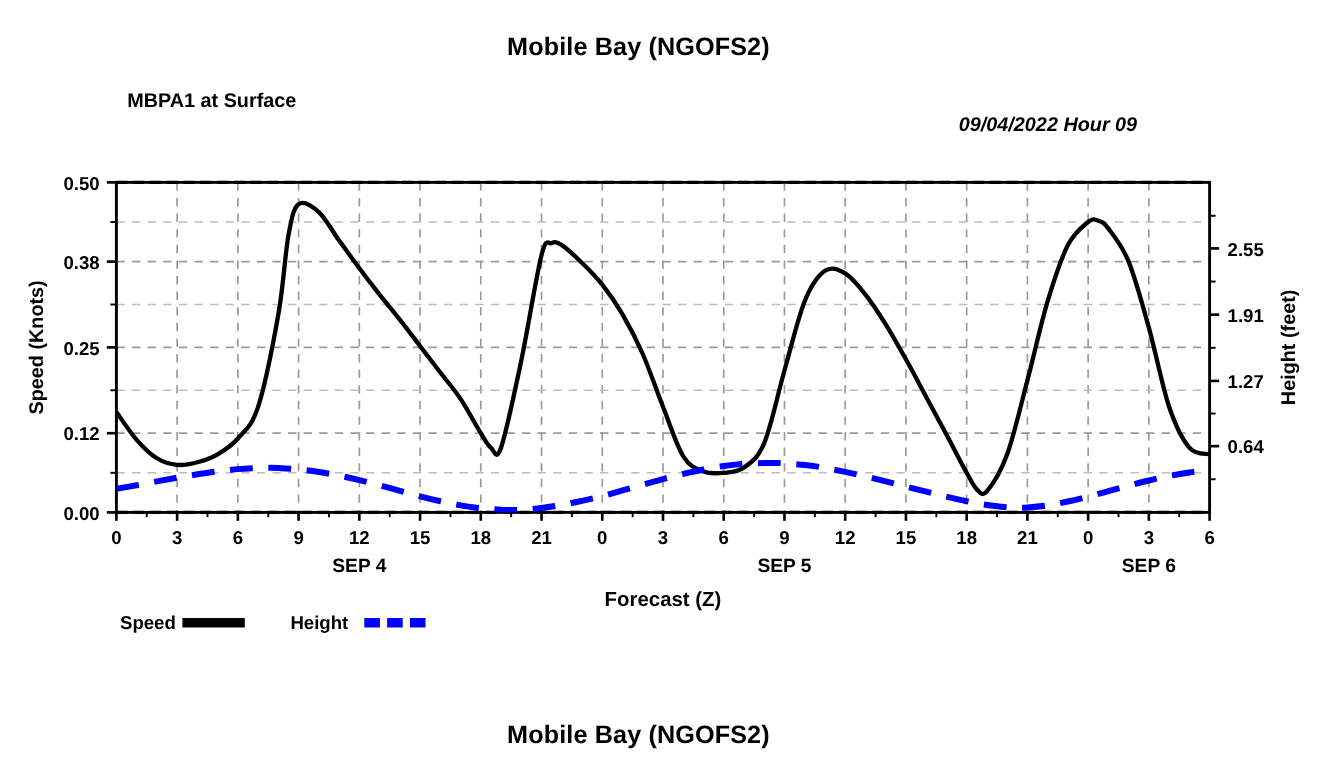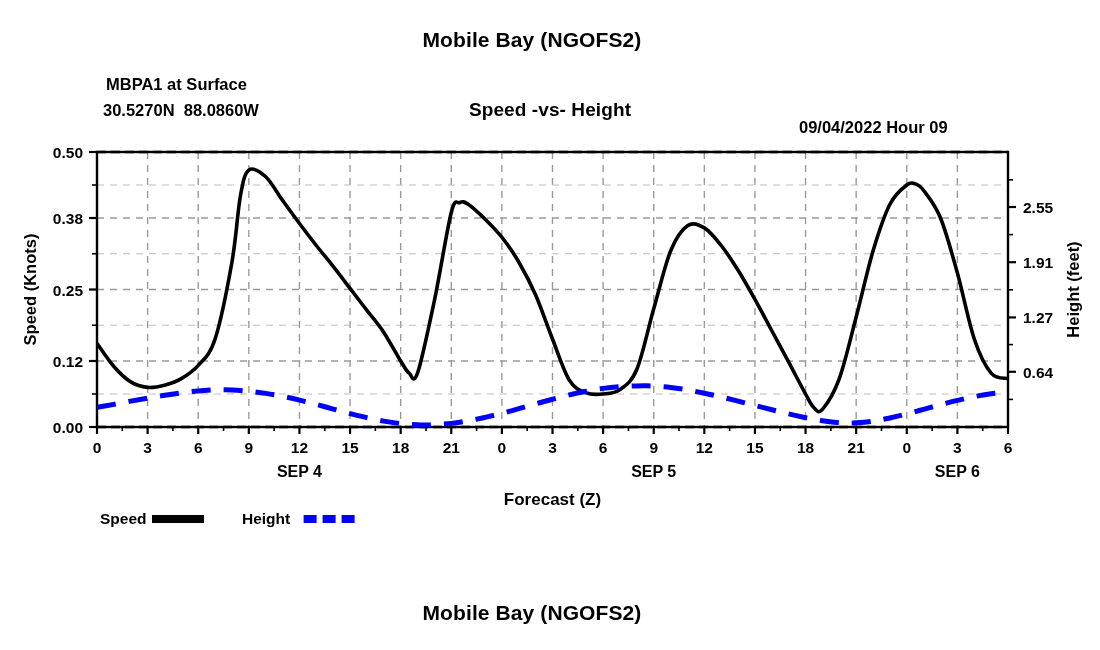--- a/index.html
+++ b/index.html
@@ -32,21 +32,21 @@
   #title-top { top: 28px; left: 0; }
   #title-bottom { top: 601px; left: 0; }
 
   .hdr {
     font-size: 16.5px;
     font-weight: bold;
     white-space: pre;
   }
   #hdr-station { left: 106px; top: 75px; }
   #hdr-coords  { left: 103px; top: 101px; }
-  #hdr-date    { left: 799px; top: 118px; }
+  #hdr-date    { left: 799px; top: 95px; font-style: italic; }
   #subtitle {
     left: 0; top: 99px; width: 1100px;
     text-align: center;
     font-size: 19px;
     font-weight: bold;
   }
 
   #chart-svg { left: 0; top: 0; }
 
   .axis-title {
@@ -71,23 +71,21 @@
   }
 </style>
 </head>
 <body>
 
 <div id="page">
 
   <div class="abs title-main" id="title-top">Mobile Bay (NGOFS2)</div>
 
   <div class="abs hdr" id="hdr-station">MBPA1 at Surface</div>
-  <div class="abs hdr" id="hdr-coords">30.5270N  88.0860W</div>
   <div class="abs hdr" id="hdr-date">09/04/2022 Hour 09</div>
-  <div class="abs title-main" id="subtitle">Speed -vs- Height</div>
 
   <svg class="abs" id="chart-svg" width="1100" height="560">
       <g>
         <line x1="147.61111111111111" y1="152" x2="147.61111111111111" y2="427" stroke="#9a9a9a" stroke-width="1.4" stroke-dasharray="7,6"></line>
         <line x1="198.22222222222223" y1="152" x2="198.22222222222223" y2="427" stroke="#9a9a9a" stroke-width="1.4" stroke-dasharray="7,6"></line>
         <line x1="248.83333333333331" y1="152" x2="248.83333333333331" y2="427" stroke="#9a9a9a" stroke-width="1.4" stroke-dasharray="7,6"></line>
         <line x1="299.44444444444446" y1="152" x2="299.44444444444446" y2="427" stroke="#9a9a9a" stroke-width="1.4" stroke-dasharray="7,6"></line>
         <line x1="350.05555555555554" y1="152" x2="350.05555555555554" y2="427" stroke="#9a9a9a" stroke-width="1.4" stroke-dasharray="7,6"></line>
         <line x1="400.66666666666663" y1="152" x2="400.66666666666663" y2="427" stroke="#9a9a9a" stroke-width="1.4" stroke-dasharray="7,6"></line>
         <line x1="451.27777777777777" y1="152" x2="451.27777777777777" y2="427" stroke="#9a9a9a" stroke-width="1.4" stroke-dasharray="7,6"></line>

